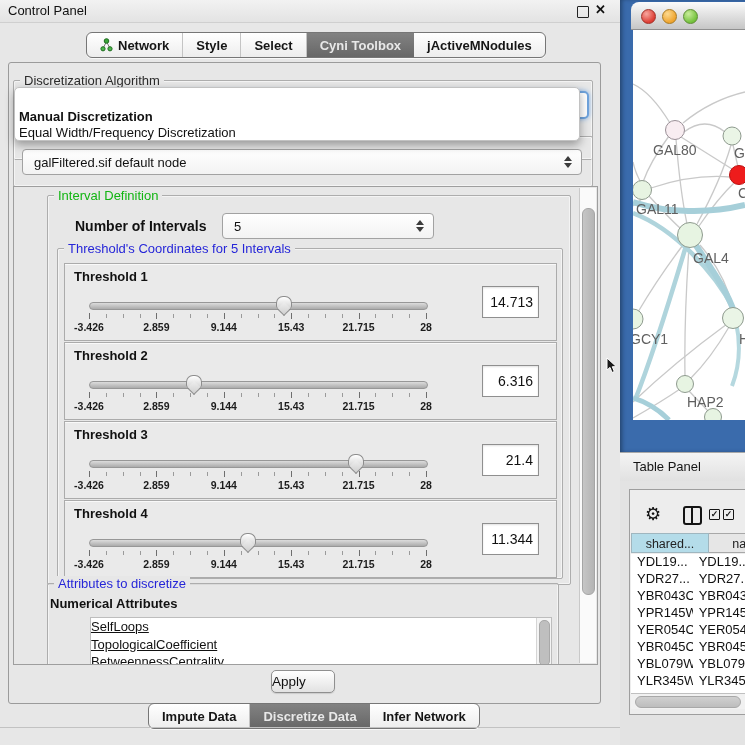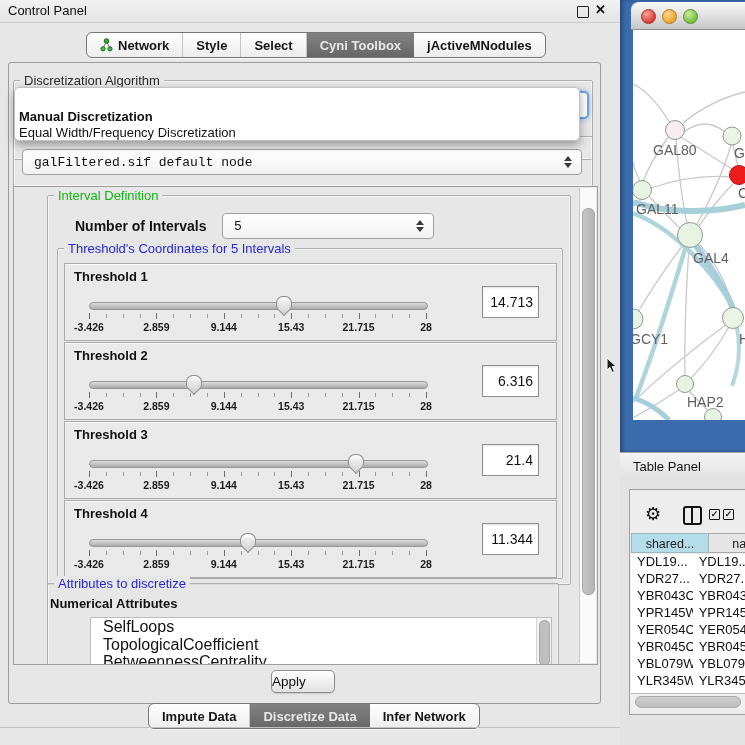--- a/index.html
+++ b/index.html
@@ -18,21 +18,21 @@
   .tab{display:flex;align-items:center;gap:5px;padding:0 13px;font-size:13px;font-weight:bold;color:#151515;border-right:1px solid #c4c4c4;white-space:nowrap;}
   .tab:last-child{border-right:none;}
   .tab.selected{background:linear-gradient(#828282,#676767);color:#e8e8e8;border-right:none;}
 
   
   .pane{left:8px;top:62px;width:591px;height:640px;border:1px solid #9b9b9b;border-radius:3px;background:#e7e7e7;}
 
   .groupbox{border:1px solid #adadad;border-radius:2px;box-shadow:inset 0 0 0 1px rgba(255,255,255,.55);}
   .legend{position:absolute;top:-8px;left:6px;padding:0 4px;background:#e7e7e7;font-size:13px;line-height:15px;}
 
-  .combo{background:linear-gradient(#ffffff,#f3f3f3);border:1px solid #a2a2a2;border-radius:4px;display:flex;align-items:center;font-size:13px;color:#111;font-family:Liberation Mono, monospace;}
+  .combo{background:linear-gradient(#ffffff,#f3f3f3);border:1px solid #a2a2a2;border-radius:4px;display:flex;align-items:center;font-size:13px;color:#111;}
   .combo .txt{padding-left:11px;flex:1;overflow:hidden;white-space:nowrap;}
   .spinner{width:16px;display:flex;flex-direction:column;align-items:center;gap:2px;margin-right:5px;}
   .spinner i{width:0;height:0;border-left:4px solid transparent;border-right:4px solid transparent;}
   .spinner .up{border-bottom:5px solid #3c3c3c;}
   .spinner .dn{border-top:5px solid #3c3c3c;}
 
   
   .popup{left:14px;top:87px;width:564px;height:52px;background:#fff;border:1px solid #c2c2c2;border-radius:5px;box-shadow:0 4px 10px rgba(0,0,0,.35);z-index:30;}
   .popup .ph{position:absolute;left:0;right:0;top:6px;text-align:center;color:#b3b3b3;font-size:13px;}
   .popup .opt{position:absolute;left:4px;font-size:13px;color:#111;}
@@ -57,21 +57,21 @@
   .ticks{position:absolute;left:0;top:19px;width:100%;height:6px;}
   .ticks i{position:absolute;top:1px;width:1px;height:4px;background:#9a9a9a;}
   .ticks i.major{height:6px;top:0;background:#6e6e6e;}
   .scale{position:absolute;left:0;top:27px;width:100%;height:12px;}
   .scale span{position:absolute;transform:translateX(-50%);font-size:10.5px;font-weight:bold;color:#1c1c1c;white-space:nowrap;}
   .tvalue{position:absolute;right:17px;top:22px;width:50px;height:30px;background:#fff;border:1px solid #8f8f8f;box-shadow:inset 0 1px 2px rgba(0,0,0,.12);font-size:14px;color:#111;text-align:right;line-height:30px;padding-right:5px;}
 
   
   .attr-label{font-size:13px;font-weight:bold;color:#111;}
   .listbox{position:absolute;left:42px;top:33px;width:460px;height:78px;background:#fff;border:1px solid #bdbdbd;overflow:hidden;}
-  .listbox .li{font-size:16px;color:#111;padding:1px 0 1px 12px;line-height:15.5px;white-space:nowrap;}
+  .listbox .li{font-size:13px;color:#111;padding:1px 0 1px 0;line-height:15.5px;white-space:nowrap;text-decoration:underline;}
   .list-vscroll{position:absolute;right:0;top:0;width:14px;height:100%;background:#f4f4f4;border-left:1px solid #d5d5d5;}
   .list-vscroll .vthumb{position:absolute;left:2px;top:2px;width:9px;height:44px;background:#bfbfbf;border:1px solid #a9a9a9;border-radius:5px;}
 
   .apply-btn{left:271px;top:670px;width:62px;height:21px;border:1px solid #8f8f8f;border-radius:5px;background:linear-gradient(#ffffff,#e2e2e2);font-size:13.5px;color:#111;text-align:left;line-height:21px;box-shadow:0 1px 1px rgba(0,0,0,.12);}
 
   .cp-bottomline{left:0;top:727px;width:620px;height:1px;background:#c2c2c2;}
 
   
   .net-window{left:620px;top:0;width:125px;height:452px;background:#3a6bac;box-shadow:inset 3px 0 4px -1px #24456f;}
   .net-titlebar{left:631px;top:2px;width:114px;height:27px;background:linear-gradient(#fbfbfb,#c6c6c6);border-bottom:1px solid #8f8f8f;border-top-left-radius:8px;}

